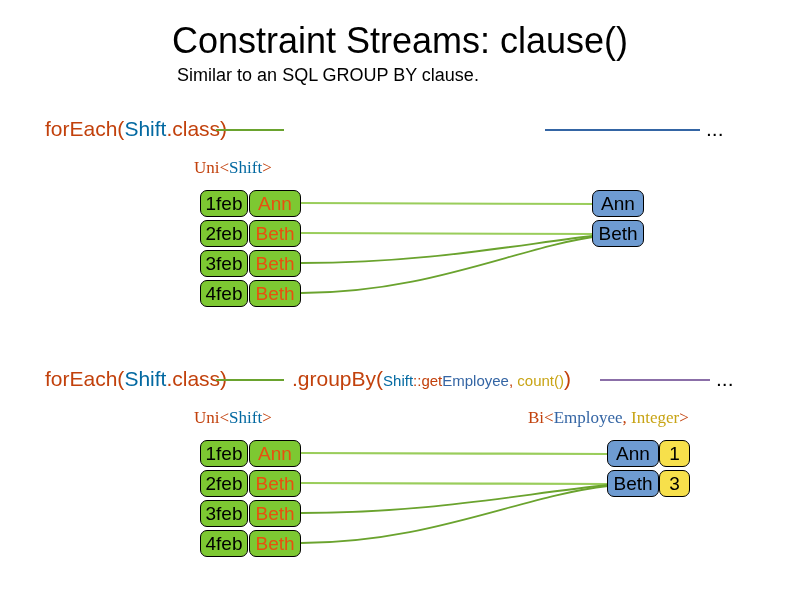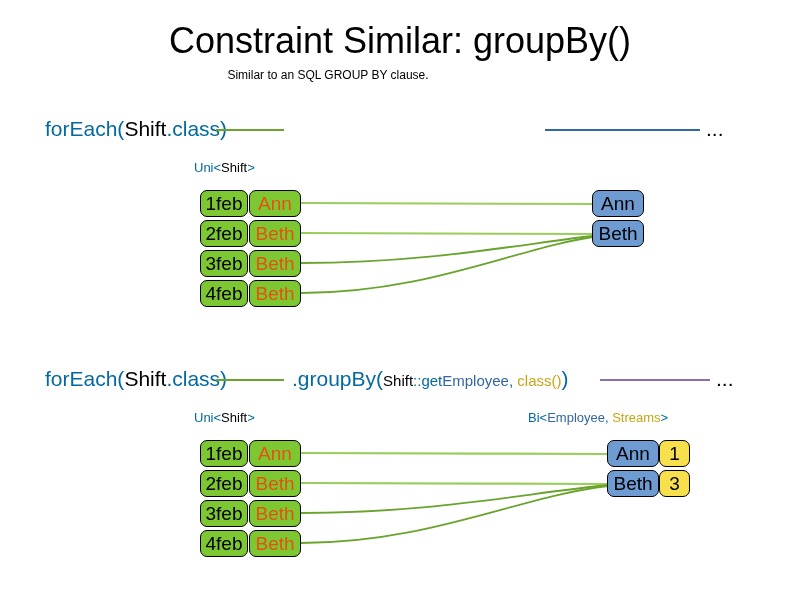--- a/index.html
+++ b/index.html
@@ -32,41 +32,41 @@
     font-size: 36px;
     line-height: 42px;
     color: #000;
     white-space: nowrap;
   }
   #subtitle {
     top: 66px;
     left: 0;
     width: 656px;
     text-align: center;
-    font-size: 12px;
+    font-size: 18px;
     line-height: 18px;
     color: #000;
     white-space: nowrap;
   }
 
   
   .code-row {
     left: 0;
     width: 800px;
     height: 30px;
     font-size: 21px;
     line-height: 30px;
     white-space: nowrap;
   }
   .code-seg { position: absolute; top: 0; white-space: nowrap; }
   .tok { white-space: pre; }
-  .t-green  { color: #000000; margin-top: 20px; }
+  .t-green  { color: #0369a1; margin-top: 20px; }
   .t-blue   { color: #3465A4; }
   .t-gold   { color: #C8A415; }
-  .t-black  { color: #0369a1; }
+  .t-black  { color: #c2410c; }
   .small-tok { font-size: 15px; }
 
   .link-line {
     position: absolute;
     height: 0;
     border-top: 2px solid #6aa32e;
   }
   .link-line.blue { border-top-color: #3465A4; }
   .link-line.purple { border-top-color: #8B6FA8; }
 
@@ -74,24 +74,25 @@
     position: absolute;
     font-size: 21px;
     line-height: 30px;
     color: #000;
     white-space: nowrap;
   }
 
   
   .type-label {
     position: absolute;
-    font-size: 13px;
+    font-size: 17px;
     line-height: 26px;
     white-space: nowrap;
     color: #000;
+    font-family: Liberation Serif, serif;
   }
 
   
   .node {
     position: absolute;
     box-sizing: border-box;
     border: 1.6px solid #000000;
     border-radius: 7px;
     font-size: 19px;
     line-height: 26px;
@@ -114,21 +115,21 @@
     width: 800px;
     height: 600px;
     pointer-events: none;
   }
 </style>
 </head>
 <body>
 
 <div id="stage">
 
-  <div class="abs" id="title">Constraint Similar: groupBy()</div>
+  <div class="abs" id="title">Constraint Streams: clause()</div>
   <div class="abs" id="subtitle">Similar to an SQL GROUP BY clause.</div>
 
   <svg class="wires" viewBox="0 0 800 600">
 
     <g fill="none" stroke="#6aa32e" stroke-width="1.8">
       <path d="M301,203 C420,203 500,204 600,204" stroke="#9ACD5B" stroke-width="2.2"></path>
       <path d="M301,233 C420,233 500,234 600,234" stroke="#9ACD5B" stroke-width="2.2"></path>
       <path d="M301,263 C430,263 520,244 600,235" stroke="#6aa32e" stroke-width="1.8"></path>
       <path d="M301,293 C430,293 520,246 600,236" stroke="#6aa32e" stroke-width="1.8"></path>
     </g>
@@ -167,29 +168,29 @@
   <div class="node green txt-orange" style="left:249px; top:280px; width:52px; height:27px">Beth</div>
 
   <div class="node blue txt-black" style="left:592px; top:190px; width:52px; height:27px">Ann</div>
   <div class="node blue txt-black" style="left:592px; top:220px; width:52px; height:27px">Beth</div>
 
   <div class="abs code-row" style="top:364px">
     <span class="code-seg" style="left:45px"><span class="tok t-black">forEach(</span><span class="tok t-green">Shift</span><span class="tok t-black">.class)</span></span>
 
     <div class="link-line" style="left:216px; top:15px; width:68px"></div>
 
-    <span class="code-seg" style="left:292px"><span class="tok t-black">.groupBy(</span><span class="tok t-green small-tok">Shift</span><span class="tok t-black small-tok">::get</span><span class="tok t-blue small-tok">Employee</span><span class="tok t-black small-tok">, </span><span class="tok t-gold small-tok">class()</span><span class="tok t-black">)</span></span>
+    <span class="code-seg" style="left:292px"><span class="tok t-black">.groupBy(</span><span class="tok t-green small-tok">Shift</span><span class="tok t-black small-tok">::get</span><span class="tok t-blue small-tok">Employee</span><span class="tok t-black small-tok">, </span><span class="tok t-gold small-tok">count()</span><span class="tok t-black">)</span></span>
 
     <div class="link-line purple" style="left:600px; top:15px; width:110px"></div>
     <span class="ellipsis" style="left:716px">...</span>
   </div>
 
   <div class="type-label" style="left:194px; top:405px"><span class="tok t-black">Uni&lt;</span><span class="tok t-green">Shift</span><span class="tok t-black">&gt;</span></div>
 
-  <div class="type-label" style="left:528px; top:405px"><span class="tok t-black">Bi&lt;</span><span class="tok t-blue">Employee</span><span class="tok t-black">, </span><span class="tok t-gold">Streams</span><span class="tok t-black">&gt;</span></div>
+  <div class="type-label" style="left:528px; top:405px"><span class="tok t-black">Bi&lt;</span><span class="tok t-blue">Employee</span><span class="tok t-black">, </span><span class="tok t-gold">Integer</span><span class="tok t-black">&gt;</span></div>
 
   <div class="node green txt-black" style="left:200px; top:440px; width:48px; height:27px">1feb</div>
   <div class="node green txt-orange" style="left:249px; top:440px; width:52px; height:27px">Ann</div>
 
   <div class="node green txt-black" style="left:200px; top:470px; width:48px; height:27px">2feb</div>
   <div class="node green txt-orange" style="left:249px; top:470px; width:52px; height:27px">Beth</div>
 
   <div class="node green txt-black" style="left:200px; top:500px; width:48px; height:27px">3feb</div>
   <div class="node green txt-orange" style="left:249px; top:500px; width:52px; height:27px">Beth</div>
 

